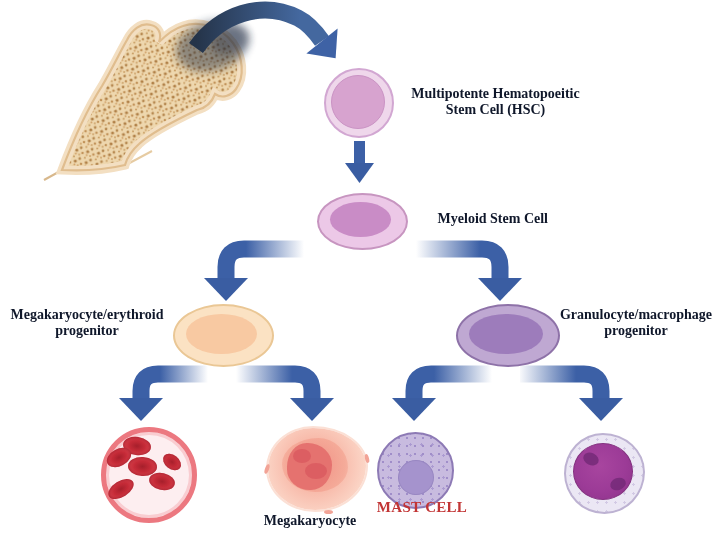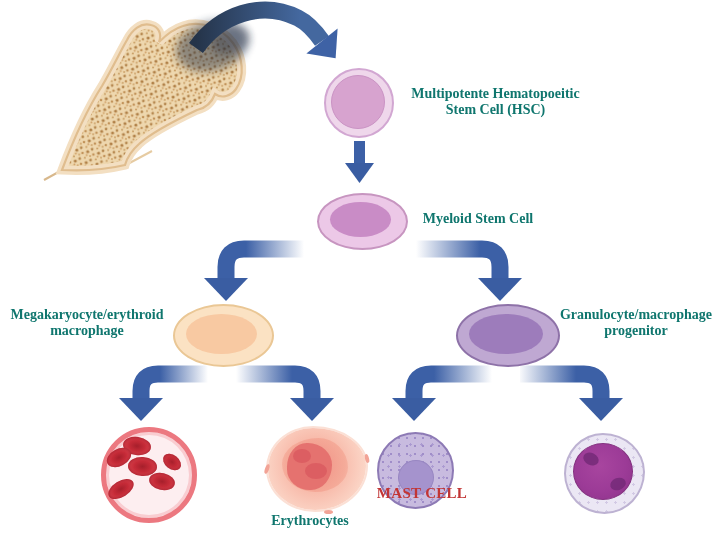--- a/index.html
+++ b/index.html
@@ -1,20 +1,20 @@
 <!DOCTYPE html>
 <html><head>
 <meta charset="utf-8">
 <style>
   html,body{margin:0;padding:0;background:#fff;}
   #canvas{position:relative;width:720px;height:541px;background:#ffffff;overflow:hidden;
           font-family:"Liberation Serif",serif;}
   .abs{position:absolute;}
   .lbl{position:absolute;font-family:"Liberation Serif",serif;font-weight:700;
-       color:#0f766e;font-size:14px;line-height:16px;text-align:center;}
+       color:#0f172a;font-size:14px;line-height:16px;text-align:center;}
   
   .cell{position:absolute;border-radius:50%;}
   .hsc-outer{left:324px;top:68px;width:66px;height:66px;background:#efd7eb;border:2px solid #d2a7d2;}
   .hsc-inner{position:absolute;left:5px;top:5px;width:52px;height:52px;border-radius:50%;
              background:#d7a3cf;border:1px solid #ca93c4;}
   .mye-outer{left:317px;top:193px;width:87px;height:53px;background:#ecc8e7;border:2px solid #c795c0;border-radius:50%;}
   .mye-inner{position:absolute;left:11px;top:7px;width:61px;height:35px;border-radius:50%;background:#c98cc6;}
   .mkp-outer{left:173px;top:304px;width:97px;height:59px;background:#fbe2c3;border:2px solid #eac795;border-radius:50%;}
   .mkp-inner{position:absolute;left:11px;top:8px;width:71px;height:40px;border-radius:50%;background:#f8c9a2;}
   .gmp-outer{left:456px;top:304px;width:100px;height:59px;background:#bfa8d2;border:2px solid #8e72a8;border-radius:50%;}
@@ -236,25 +236,25 @@
 
   <div class="cell myb">
     <div class="myb-nuc">
       <div class="myb-spot" style="left:9px;top:9px;width:16px;height:12px;transform:rotate(25deg);"></div>
       <div class="myb-spot" style="left:36px;top:34px;width:16px;height:12px;transform:rotate(-20deg);"></div>
     </div>
   </div>
 
   <div class="lbl" style="left:398px;top:86px;width:195px;">Multipotente Hematopoeitic Stem Cell (HSC)</div>
 
-  <div class="lbl" style="left:408px;top:211px;width:140px;text-align:center;">Myeloid Stem Cell</div>
-
-  <div class="lbl" style="left:3px;top:307px;width:168px;">Megakaryocyte/erythroid macrophage</div>
+  <div class="lbl" style="left:408px;top:211px;width:140px;text-align:right;">Myeloid Stem Cell</div>
+
+  <div class="lbl" style="left:3px;top:307px;width:168px;">Megakaryocyte/erythroid progenitor</div>
 
   <div class="lbl" style="left:550px;top:307px;width:172px;">Granulocyte/macrophage progenitor</div>
 
 
-  <div class="lbl" style="left:240px;top:513px;width:140px;">Erythrocytes</div>
-
-  <div class="lbl mast-lbl" style="left:362px;top:485px;width:120px;">MAST CELL</div>
+  <div class="lbl" style="left:240px;top:513px;width:140px;">Megakaryocyte</div>
+
+  <div class="lbl mast-lbl" style="left:362px;top:499px;width:120px;">MAST CELL</div>
 
 
 </div>
 
 </body></html>

